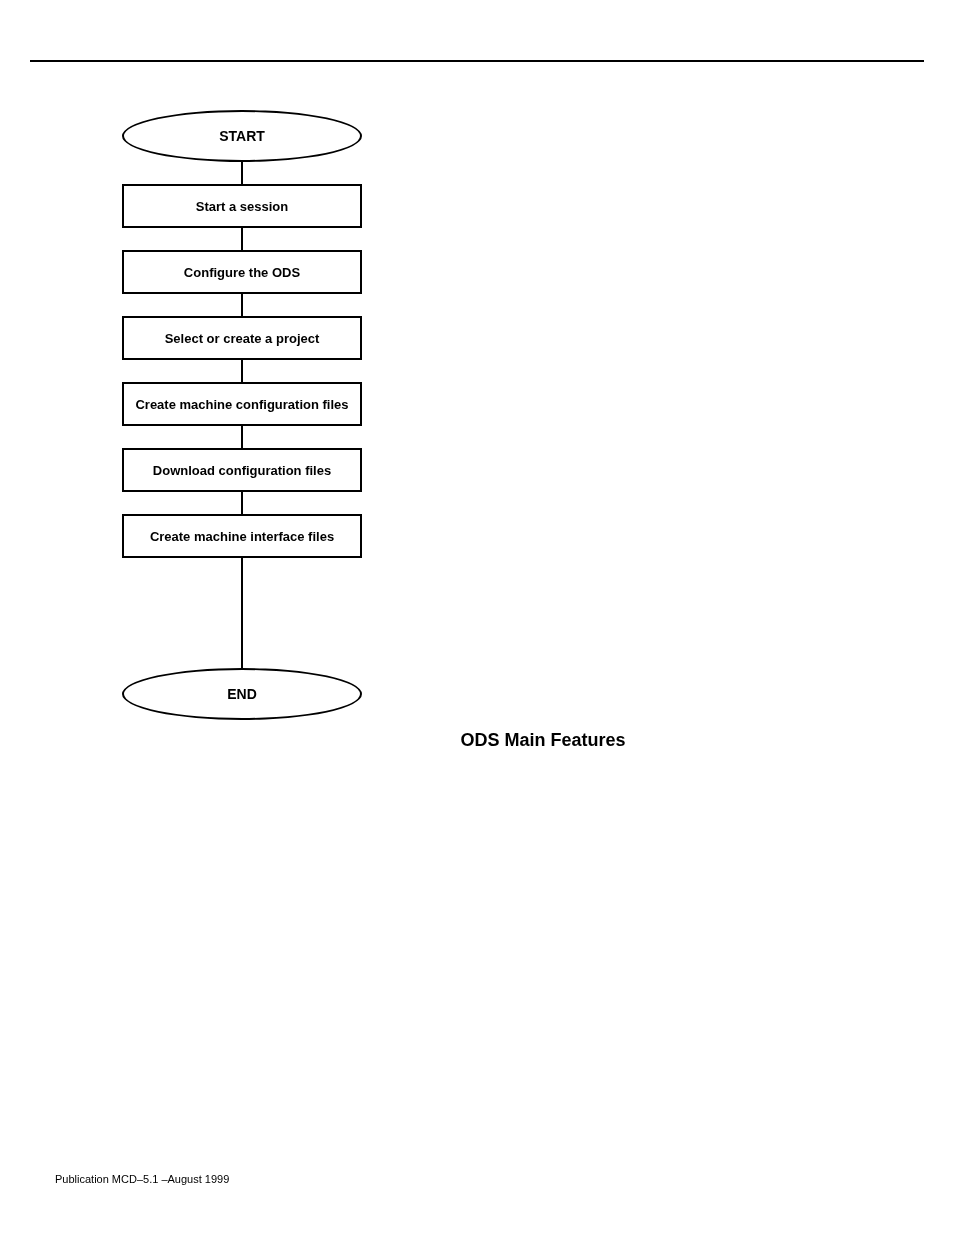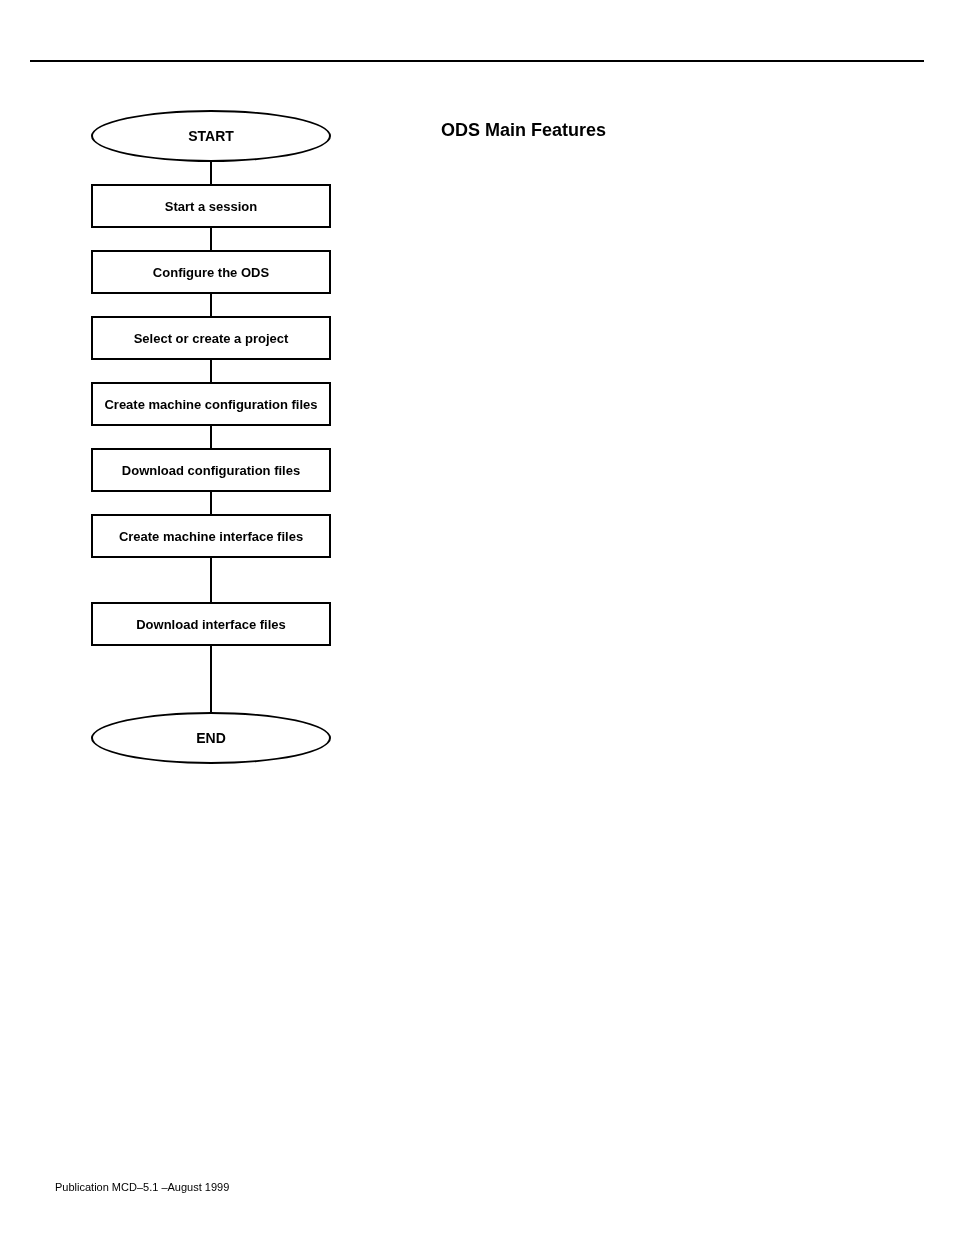--- a/index.html
+++ b/index.html
@@ -19,23 +19,23 @@
     .top-rule {
       position: absolute;
       top: 60px;
       left: 30px;
       right: 30px;
       border-top: 2px solid #000;
     }
 
     .main-content {
       display: flex;
-      flex-direction: row;
+      flex-direction: column;
       padding-top: 110px;
-      padding-left: 41px;
+      padding-left: 72px;
     }
 
     .flowchart {
       display: flex;
       flex-direction: column;
       align-items: center;
       width: 340px;
     }
 
     .connector-line {
@@ -80,21 +80,21 @@
     }
 
     .section-title {
       font-size: 18px;
       font-weight: bold;
       font-family: Arial, Helvetica, sans-serif;
     }
 
     .footer {
       position: absolute;
-      bottom: 42px;
+      bottom: 50px;
       left: 55px;
       font-size: 11px;
       color: #000;
       font-family: Arial, Helvetica, sans-serif;
     }
   </style>
 </head>
 <body>
 
 <div class="top-rule"></div>
@@ -133,23 +133,20 @@
     </div>
     <div class="connector-line"></div>
 
     <div class="rect-box">
       <span>Create machine interface files</span>
     </div>
     <div class="connector-line"></div>
 
     <div class="connector-line"></div>
 
-    <div class="rect-box">
-      <span>Download interface files</span>
-    </div>
     <div class="connector-line"></div>
 
     <div class="connector-line"></div>
 
     <div class="connector-line"></div>
 
     <div class="oval">
       <span>END</span>
     </div>
 

